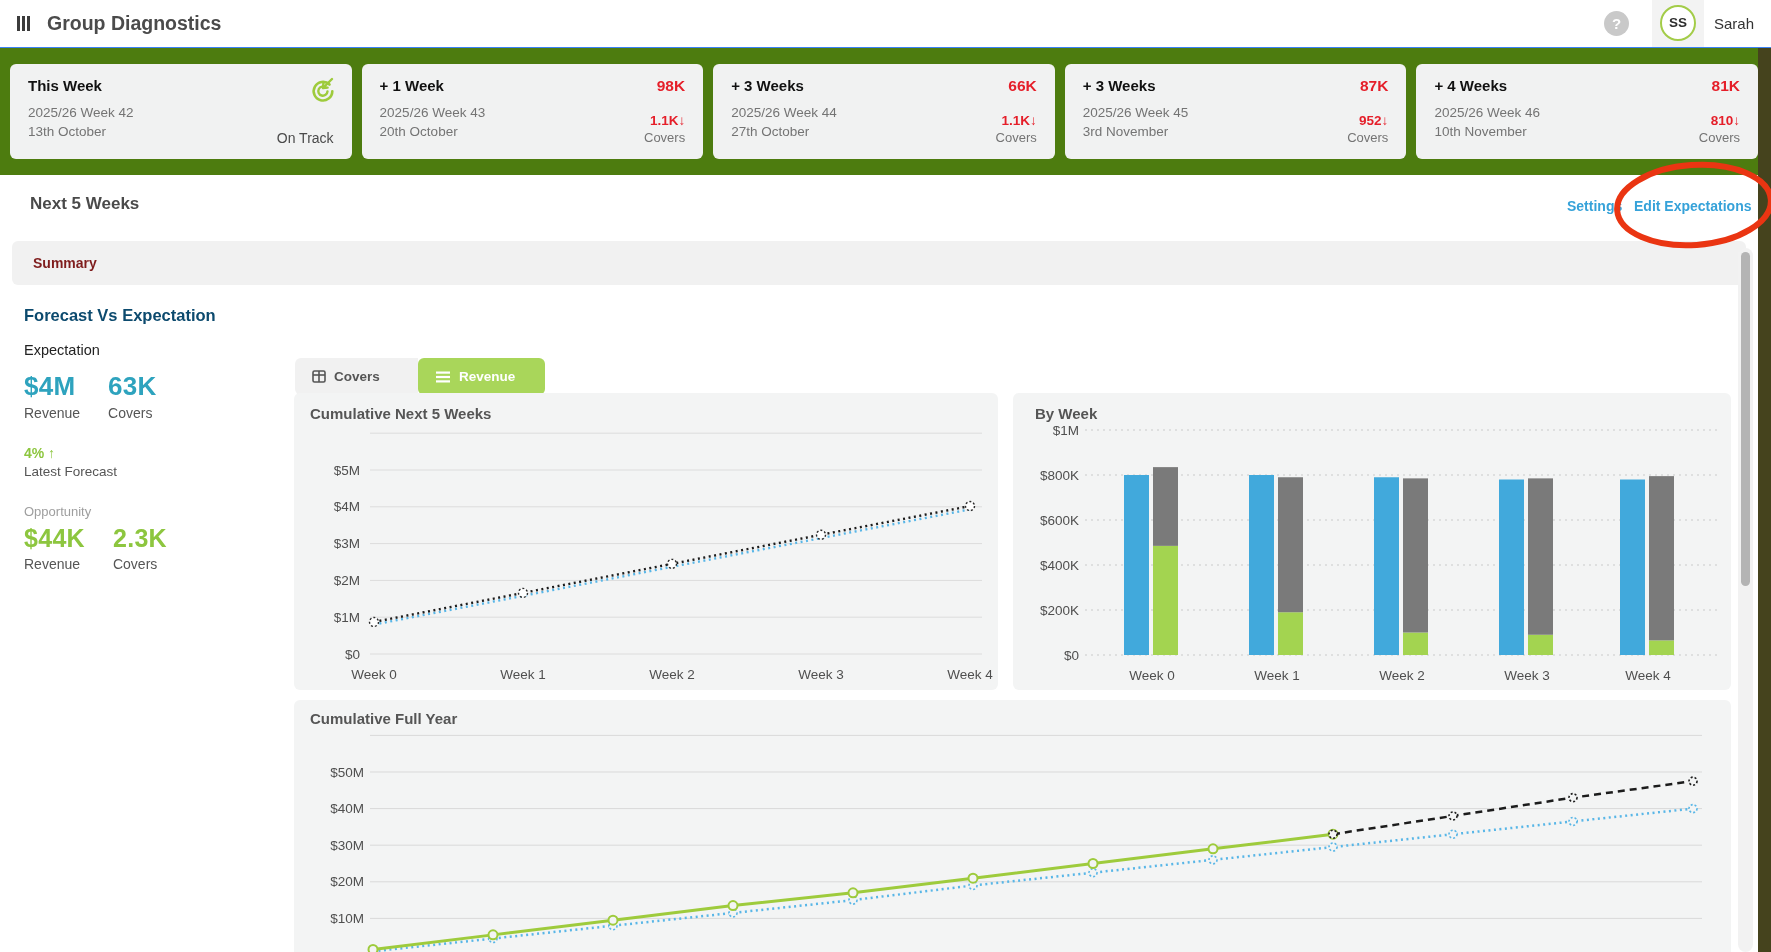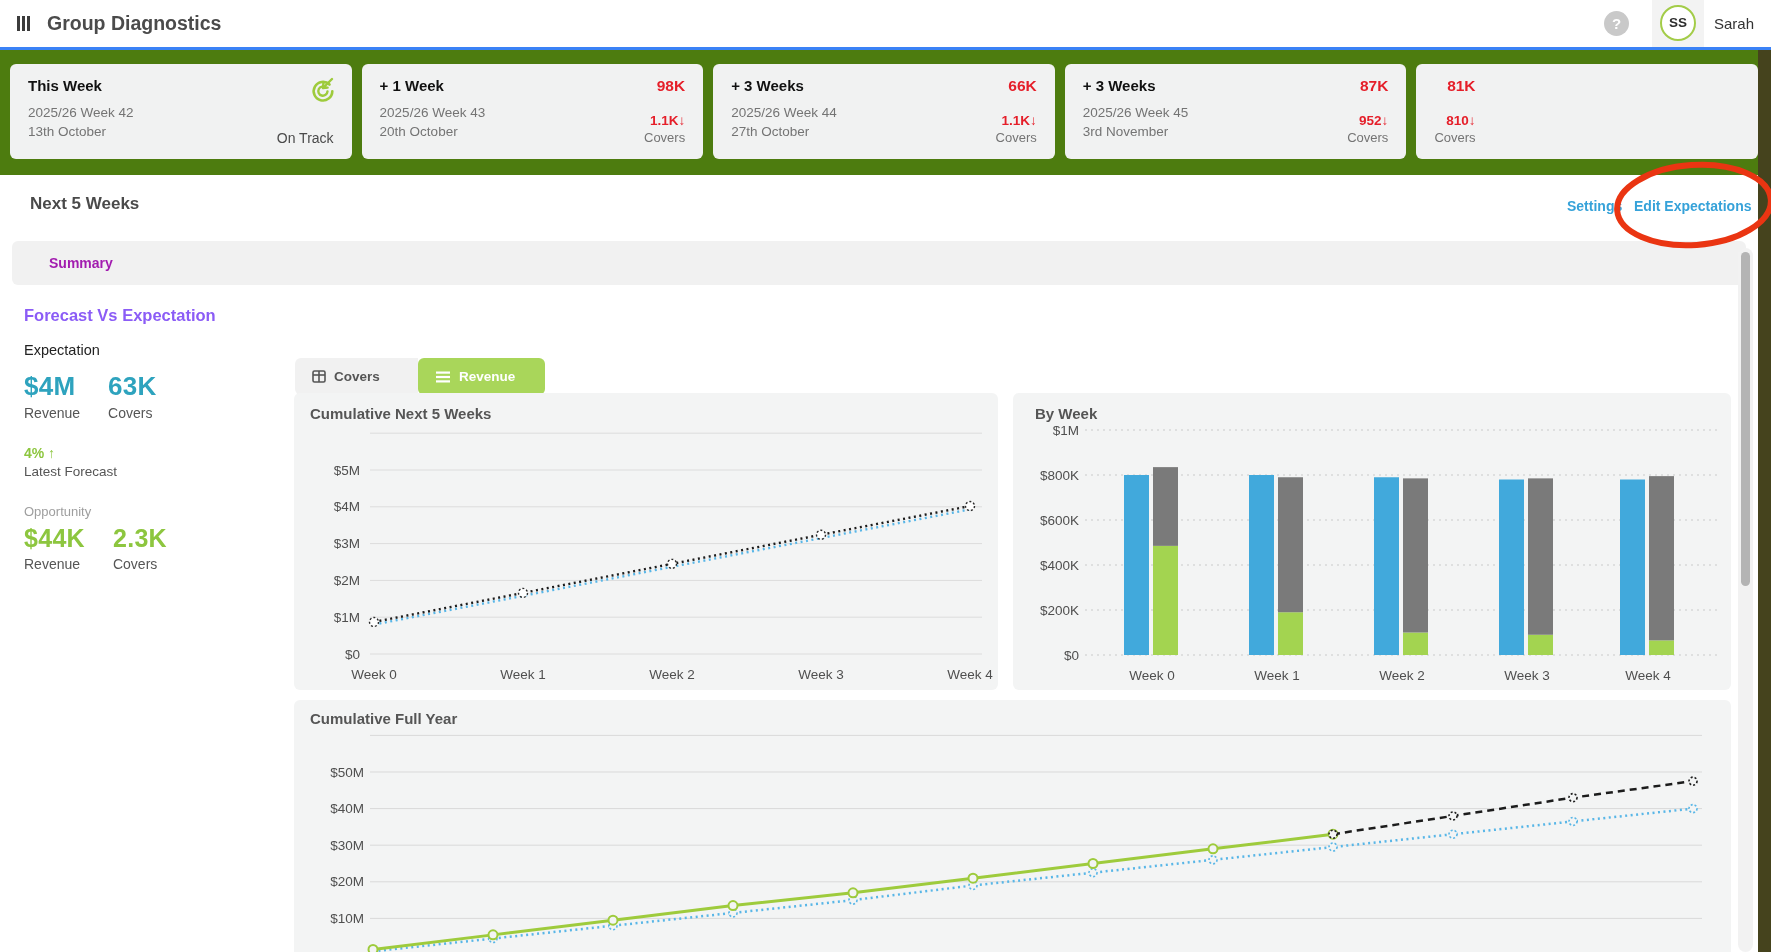--- a/index.html
+++ b/index.html
@@ -1,19 +1,19 @@
 <!DOCTYPE html>
 <html><head>
 <meta charset="utf-8">
 <style>
   html,body{margin:0;padding:0;background:#fff;}
   #app{position:relative;width:1771px;height:952px;overflow:hidden;background:#fff;
        font-family:"Liberation Sans",sans-serif;color:#333;}
   
-  .header{position:absolute;left:0;top:0;width:1771px;height:47px;background:#fff;border-bottom:3px solid #3b82f6;z-index:5;}
+  .header{position:absolute;left:0;top:0;width:1771px;height:47px;background:#fff;border-bottom:1px solid #3b82f6;z-index:5;}
   .menu-icon{position:absolute;left:17px;top:16px;display:flex;gap:2px;cursor:pointer;}
   .menu-icon span{display:block;width:3px;height:15px;background:#3c3c3c;}
   .app-title{position:absolute;left:47px;top:0;line-height:46px;font-size:19.5px;font-weight:600;color:#4b4b4b;}
   .help-btn{position:absolute;left:1604px;top:11px;width:25px;height:25px;border-radius:50%;background:#c9c9c9;
             color:#fff;font-weight:bold;font-size:15px;text-align:center;line-height:25px;cursor:pointer;}
   .avatar-tile{position:absolute;left:1652px;top:0;width:52px;height:47px;background:#f3f3f3;}
   .avatar{width:32px;height:32px;margin:5px auto 0;border-radius:50%;background:#fff;border:2px solid #a3cc48;
           text-align:center;line-height:32px;font-size:13.5px;font-weight:bold;color:#2e2e2e;}
   .user-name{position:absolute;left:1714px;top:0;line-height:47px;font-size:15px;color:#333;}
   
@@ -32,24 +32,24 @@
   .wcard .delta{margin-top:auto;font-size:13.5px;font-weight:600;color:#e51e29;line-height:17px;}
   .wcard .unit{font-size:13px;color:#747474;line-height:17px;}
   .wcard .status{margin-top:auto;font-size:14px;color:#4a4a4a;}
   
   .section-title{position:absolute;left:30px;top:194px;font-size:17px;font-weight:bold;color:#4a4a4a;}
   .link{position:absolute;top:198px;font-size:14px;font-weight:bold;color:#36a2d9;cursor:pointer;}
   .link.settings{left:1567px;}
   .link.editexp{left:1634px;}
   .annotation{position:absolute;left:1608px;top:158px;z-index:50;pointer-events:none;}
   .summary-bar{position:absolute;left:12px;top:241px;width:1734px;height:44px;background:#f1f1f1;border-radius:6px;cursor:pointer;}
-  .summary-bar span{display:block;line-height:44px;padding-left:37px;font-size:14px;font-weight:bold;color:#a21caf;}
+  .summary-bar span{display:block;line-height:44px;padding-left:21px;font-size:14px;font-weight:bold;color:#7f1d1d;}
   
   .stats{position:absolute;left:24px;top:306px;width:262px;}
-  .stats .heading{font-size:16.5px;font-weight:bold;color:#8b5cf6;margin-bottom:17px;}
+  .stats .heading{font-size:16.5px;font-weight:bold;color:#0c4a6e;margin-bottom:17px;}
   .stats .lbl{font-size:14.5px;color:#222;margin-bottom:13px;}
   .valrow{display:flex;gap:28px;margin-bottom:24px;}
   .valrow .big{font-size:26px;font-weight:bold;letter-spacing:.3px;}
   .valrow .cap{font-size:14px;color:#555;margin-top:3px;}
   .teal{color:#2ea3be;}
   .greent{color:#8dc63f;}
   .stats .delta-line{font-size:14px;font-weight:bold;color:#8dc63f;margin-bottom:3px;}
   .stats .muted{font-size:13.5px;color:#555;margin-bottom:25px;}
   .stats .opp{font-size:13px;color:#9e9e9e;margin-bottom:5px;}
   .valrow.green .big{font-size:25px;}
@@ -138,20 +138,25 @@
           <div class="sub">2025/26 Week 45</div>
           <div class="sub">3rd November</div>
         </div>
         <div class="rcol">
           <div class="bigval">87K</div>
           <div class="delta">952↓</div>
           <div class="unit">Covers</div>
         </div>
       </div>
       <div class="wcard">
+        <div>
+          <div class="title">+ 4 Weeks</div>
+          <div class="sub">2025/26 Week 46</div>
+          <div class="sub">10th November</div>
+        </div>
         <div class="rcol">
           <div class="bigval">81K</div>
           <div class="delta">810↓</div>
           <div class="unit">Covers</div>
         </div>
       </div>
     </div>
   </div>
 
   <div class="section-title">Next 5 Weeks</div>

